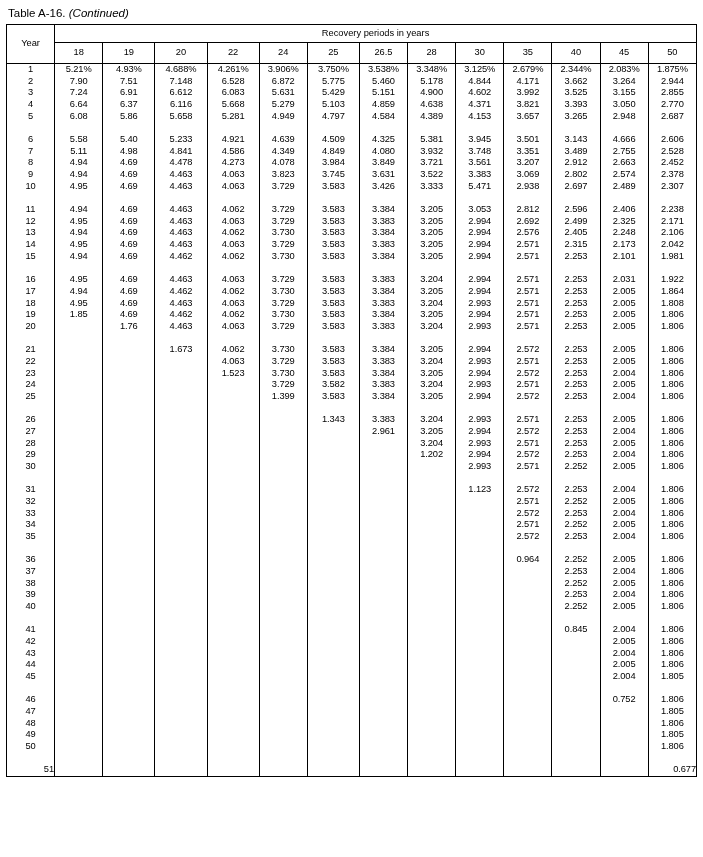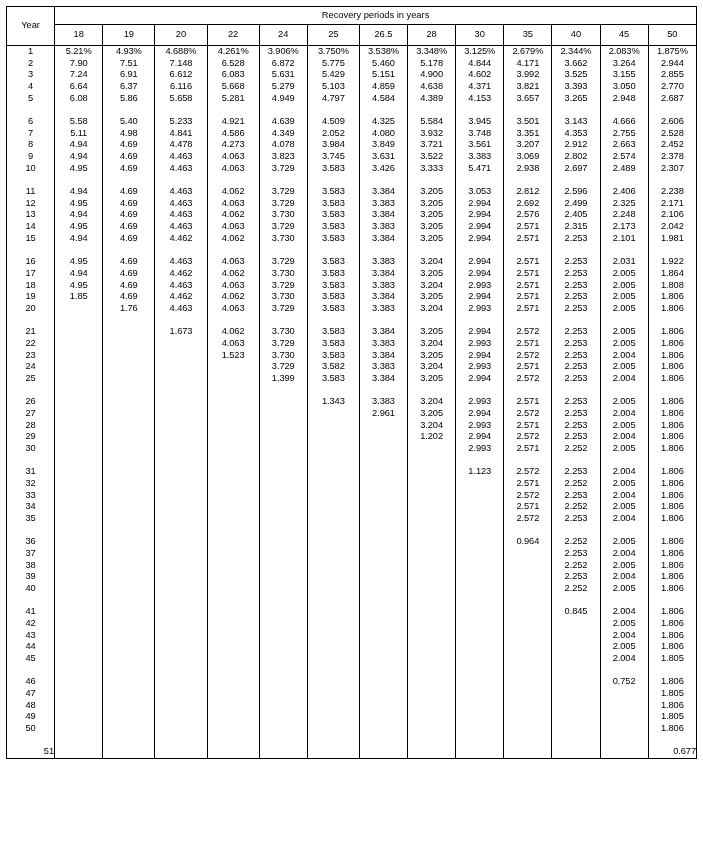--- a/index.html
+++ b/index.html
@@ -94,20 +94,24 @@
   tbody tr:first-child td { border-top: 1px solid #000; }
   tbody tr:last-child td { border-bottom: 1px solid #000; text-align: right; }
   td.yr { border-right: 2px solid #000; }
   th.year-head { border-right: 2px solid #000; }
 </style>
 </head>
 <body>
 
 <div id="page">
 
+  <div class="caption">
+    <span class="cap-title">Table A-16.</span>
+    <span class="cap-cont">(Continued)</span>
+  </div>
 
   <table class="depr">
     <colgroup>
         <col style="width:48px">
         <col style="width:48px">
         <col style="width:52px">
         <col style="width:52px">
         <col style="width:52px">
         <col style="width:48px">
         <col style="width:52px">
@@ -239,40 +243,40 @@
         </tr>
         <tr class="datarow">
           <td class="yr">6</td>
           <td class="val">5.58</td>
           <td class="val">5.40</td>
           <td class="val">5.233</td>
           <td class="val">4.921</td>
           <td class="val">4.639</td>
           <td class="val">4.509</td>
           <td class="val">4.325</td>
-          <td class="val">5.584</td>
+          <td class="val">5.381</td>
           <td class="val">3.945</td>
           <td class="val">3.501</td>
           <td class="val">3.143</td>
           <td class="val">4.666</td>
           <td class="val">2.606</td>
         </tr>
         <tr class="datarow">
           <td class="yr">7</td>
           <td class="val">5.11</td>
           <td class="val">4.98</td>
           <td class="val">4.841</td>
           <td class="val">4.586</td>
           <td class="val">4.349</td>
-          <td class="val">2.052</td>
+          <td class="val">4.849</td>
           <td class="val">4.080</td>
           <td class="val">3.932</td>
           <td class="val">3.748</td>
           <td class="val">3.351</td>
-          <td class="val">4.353</td>
+          <td class="val">3.489</td>
           <td class="val">2.755</td>
           <td class="val">2.528</td>
         </tr>
         <tr class="datarow">
           <td class="yr">8</td>
           <td class="val">4.94</td>
           <td class="val">4.69</td>
           <td class="val">4.478</td>
           <td class="val">4.273</td>
           <td class="val">4.078</td>

